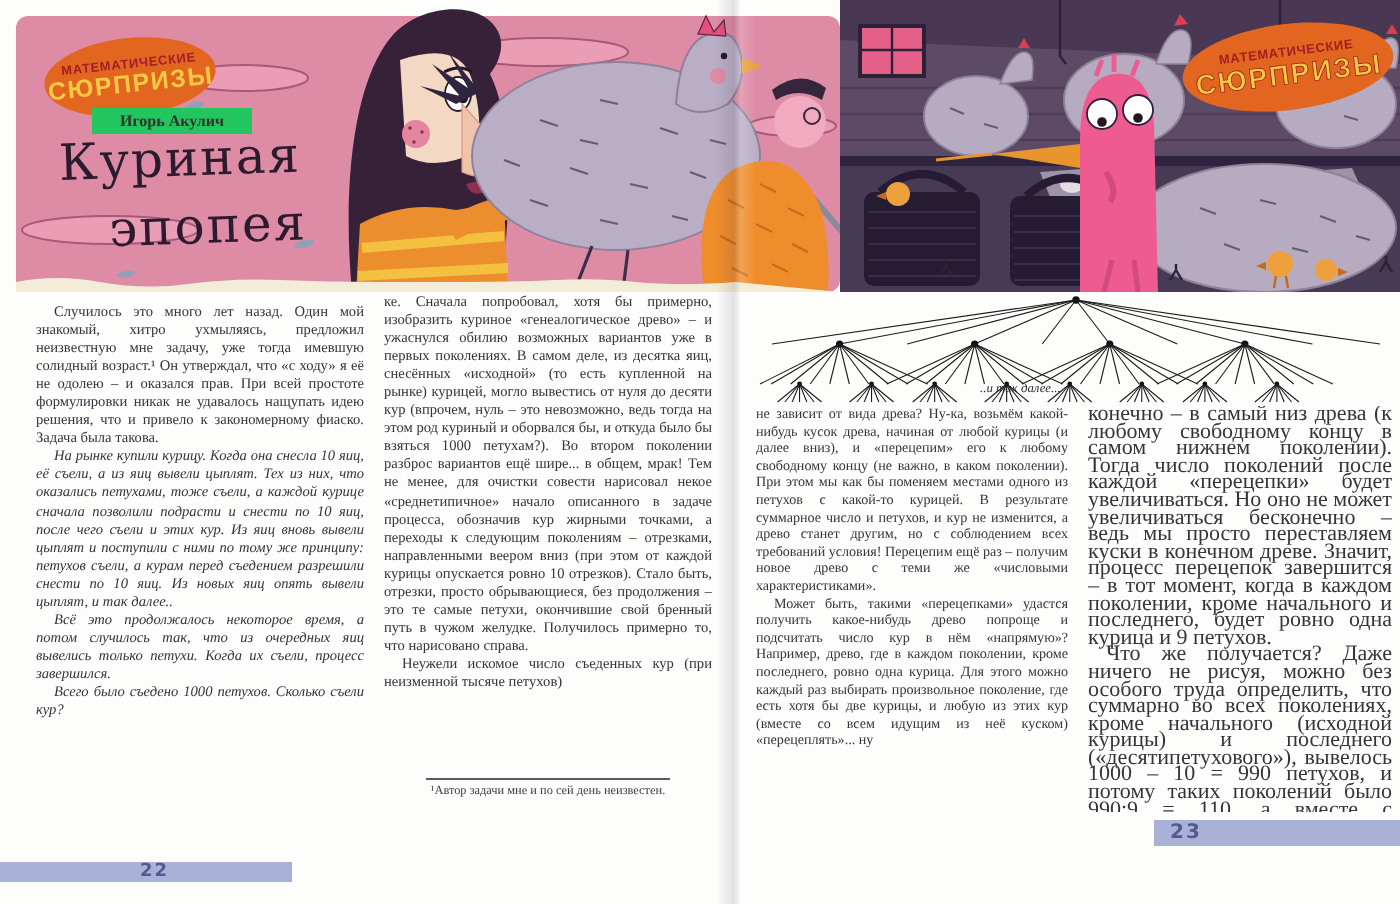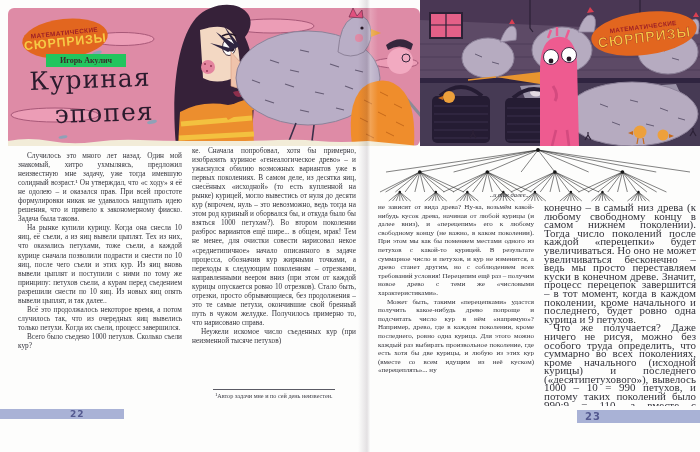--- a/index.html
+++ b/index.html
@@ -25,32 +25,32 @@
   .title .t2{margin-left:24px}
 
   
   .tree{position:absolute;left:378px;top:147px;width:320px;height:56px}
   .tree-caption{position:absolute;left:112px;top:44px;font-size:6.4px;font-style:italic;color:#2b2b33;white-space:nowrap}
 
   
   .col{position:absolute;color:#34343c;font-size:7.3px;line-height:9.05px;text-align:justify;overflow:hidden}
   .col p{margin:0;text-indent:9px}
   .col p.noindent{text-indent:0}
-  .col p.italic{}
+  .col p.italic{font-style:italic}
   .col1{left:18px;top:151px;width:164px;height:260px}
   .col2{left:192px;top:146px;width:164px;height:240px}
   .col3{left:378px;top:203px;width:156px;height:203px;font-size:7.05px;line-height:8.6px}
   .col4{left:544px;top:203px;width:152px;height:203px;font-size:11px;line-height:8.6px}
 
   .footnote{position:absolute;left:192px;top:389px;width:164px;text-align:center;font-size:6.2px;color:#3c3c44}
   .footnote-rule{width:122px;height:0;border-top:1px solid #5a5a64;margin:0 auto 1.5px}
 
   
   .band{position:absolute;background:#a9b2d6}
-  .band-left{left:0;top:409px;width:124px;height:10px}
+  .band-left{left:0;top:431px;width:146px;height:10px}
   .band-right{left:577px;top:410px;width:133px;height:13px}
   .band span{position:absolute;font-family:"DejaVu Sans",sans-serif;font-weight:bold;color:#545990;letter-spacing:1px}
   .band-left span{left:70px;top:0;font-size:9px;line-height:10px}
   .band-right span{left:8px;top:0;font-size:10px;line-height:13px}
 
   .gutter{position:absolute;left:358px;top:0;width:20px;height:452px;pointer-events:none;
     background:linear-gradient(90deg,rgba(70,50,70,0) 0%,rgba(70,50,70,.14) 45%,rgba(255,255,255,.2) 62%,rgba(70,50,70,0) 100%)}
 </style>
 </head>
 <body>

